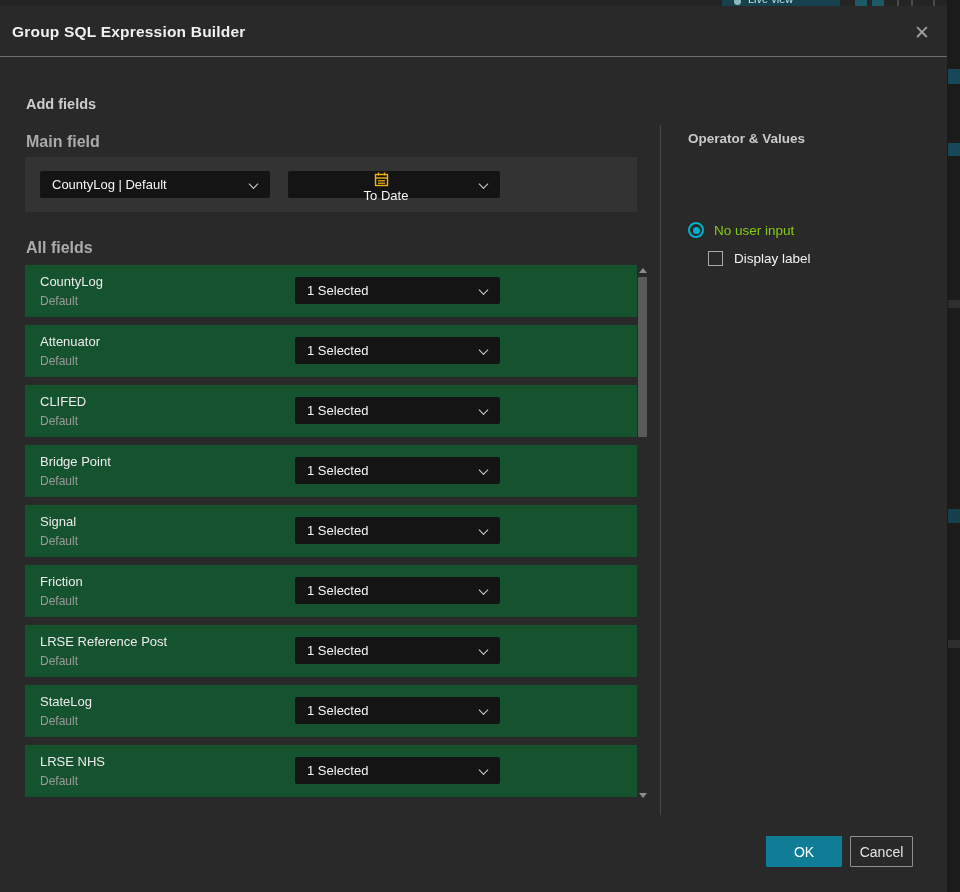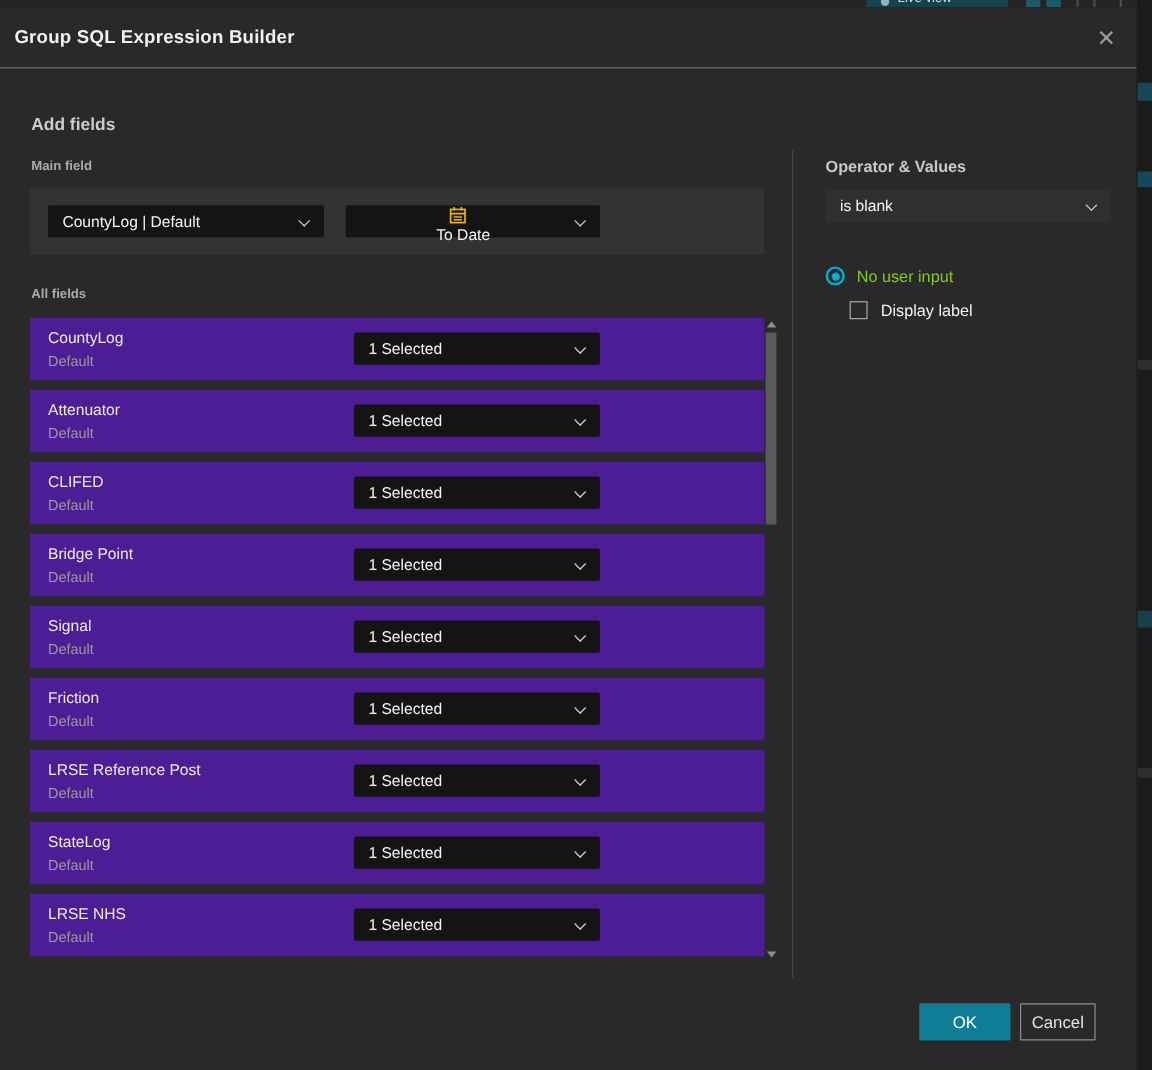--- a/index.html
+++ b/index.html
@@ -53,21 +53,21 @@
     position: absolute; right: 6px; top: 7px; width: 38px; height: 38px;
     display: flex; align-items: center; justify-content: center;
     color: #9e9e9e; font-size: 19px; cursor: pointer; background: none; border: none;
   }
 
   .heading-add-fields {
     position: absolute; left: 26px; top: 90px;
     font-size: 14.5px; font-weight: 700; color: #cdcdcd;
   }
   .section-label {
-    position: absolute; font-size: 11px; font-weight: 700; color: #ababab;
+    position: absolute; font-size: 16px; font-weight: 700; color: #ababab;
   }
   .lbl-main-field { left: 26px; top: 127px; }
   .lbl-all-fields { left: 26px; top: 233px; }
 
   .main-field-box {
     position: absolute; left: 25px; top: 151px; width: 612px; height: 55px;
     background: #333333;
   }
 
   .dd {
@@ -84,21 +84,21 @@
   .dd-main-2 { left: 263px; top: 14px; width: 212px; flex-direction: column; }
   .dd-main-2 .cal-icon { margin-right: 10px; display: inline-flex; }
 
   .dd-operator {
     left: 688px; top: 152px; width: 238px; background: #2f2f2f;
   }
 
   
   .all-fields-list { position: absolute; left: 25px; top: 259px; width: 612px; }
   .field-row {
-    position: relative; height: 52px; margin-bottom: 8px; background: #4c1d95;
+    position: relative; height: 52px; margin-bottom: 8px; background: #14532d;
   }
   .field-row .fr-name {
     position: absolute; left: 15px; top: 9px; font-size: 13px; color: #ececec;
   }
   .field-row .fr-sub {
     position: absolute; left: 15px; top: 29px; font-size: 12px; color: #9b9b9b;
   }
   .field-row .dd { left: 270px; top: 12px; width: 205px; }
 
   
@@ -302,24 +302,20 @@
   <div class="list-scrollbar">
     <div class="sb-arrow-up"></div>
     <div class="sb-thumb"></div>
     <div class="sb-arrow-down"></div>
   </div>
 
   <div class="v-divider"></div>
 
   <div class="lbl-operator-values">Operator &amp; Values</div>
 
-  <div class="dd dd-operator">
-    <span>is blank</span>
-    <span class="chev"></span>
-  </div>
 
   <div class="radio-row">
     <span class="radio-outer">
       <span class="radio-dot"></span>
     </span>
     <span class="radio-label">No user input</span>
   </div>
 
   <div class="checkbox-row">
     <span class="checkbox-box"></span>

